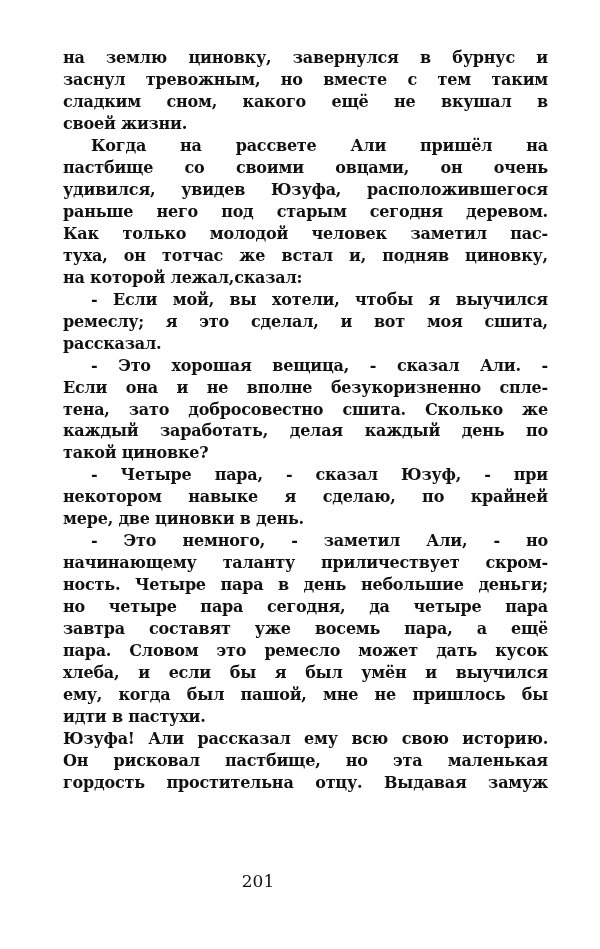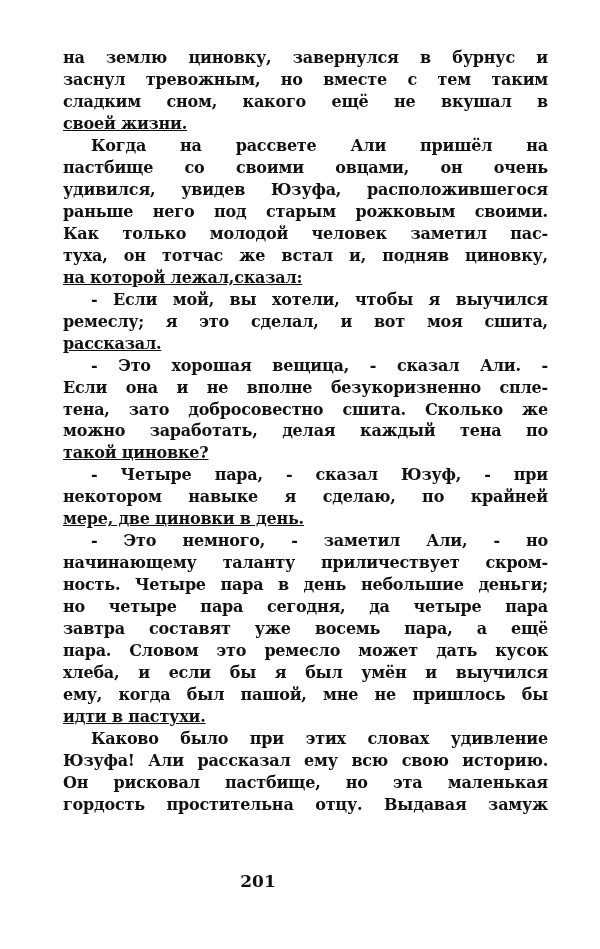--- a/index.html
+++ b/index.html
@@ -29,69 +29,68 @@
       display: block;
       height: 21.97px;
       white-space: nowrap;
       text-align: justify;
       text-align-last: justify;
       overflow: visible;
     }
     .line.last {
       text-align: left;
       text-align-last: left;
-      text-decoration: underline;
     }
     .line.indent {
       padding-left: 28px;
     }
     .page-number {
       position: absolute;
       left: 0;
       width: 516px;
       top: 871px;
       text-align: center;
       font-size: 17px;
-      font-weight: bold;
+      font-weight: normal;
       font-family: "DejaVu Serif", "Liberation Serif", serif;
     }
   </style>
 </head>
 <body>
 
 <div class="page-text">
 
   <div>
     <span class="line">на землю циновку, завернулся в бурнус и</span>
     <span class="line">заснул тревожным, но вместе с тем таким</span>
     <span class="line">сладким сном, какого ещё не вкушал в</span>
     <span class="line last">своей жизни.</span>
   </div>
 
   <div>
     <span class="line indent">Когда на рассвете Али пришёл на</span>
     <span class="line">пастбище со своими овцами, он очень</span>
     <span class="line">удивился, увидев Юзуфа, расположившегося</span>
-    <span class="line">раньше него под старым рожковым своими.</span>
+    <span class="line">раньше него под старым сегодня деревом.</span>
     <span class="line">Как только молодой человек заметил пас-</span>
     <span class="line">туха, он тотчас же встал и, подняв циновку,</span>
     <span class="line last">на которой лежал,сказал:</span>
   </div>
 
   <div>
     <span class="line indent">- Если мой, вы хотели, чтобы я выучился</span>
     <span class="line">ремеслу; я это сделал, и вот моя сшита,</span>
     <span class="line last">рассказал.</span>
   </div>
 
   <div>
     <span class="line indent">- Это хорошая вещица, - сказал Али. -</span>
     <span class="line">Если она и не вполне безукоризненно спле-</span>
     <span class="line">тена, зато добросовестно сшита. Сколько же</span>
-    <span class="line">можно заработать, делая каждый тена по</span>
+    <span class="line">каждый заработать, делая каждый день по</span>
     <span class="line last">такой циновке?</span>
   </div>
 
   <div>
     <span class="line indent">- Четыре пара, - сказал Юзуф, - при</span>
     <span class="line">некотором навыке я сделаю, по крайней</span>
     <span class="line last">мере, две циновки в день.</span>
   </div>
 
   <div>
@@ -100,20 +99,19 @@
     <span class="line">ность. Четыре пара в день небольшие деньги;</span>
     <span class="line">но четыре пара сегодня, да четыре пара</span>
     <span class="line">завтра составят уже восемь пара, а ещё</span>
     <span class="line">пара. Словом это ремесло может дать кусок</span>
     <span class="line">хлеба, и если бы я был умён и выучился</span>
     <span class="line">ему, когда был пашой, мне не пришлось бы</span>
     <span class="line last">идти в пастухи.</span>
   </div>
 
   <div>
-    <span class="line indent">Каково было при этих словах удивление</span>
     <span class="line">Юзуфа! Али рассказал ему всю свою историю.</span>
     <span class="line">Он рисковал пастбище, но эта маленькая</span>
     <span class="line">гордость простительна отцу. Выдавая замуж</span>
   </div>
 </div>
 
 <div class="page-number">201</div>
 
 </body></html>

